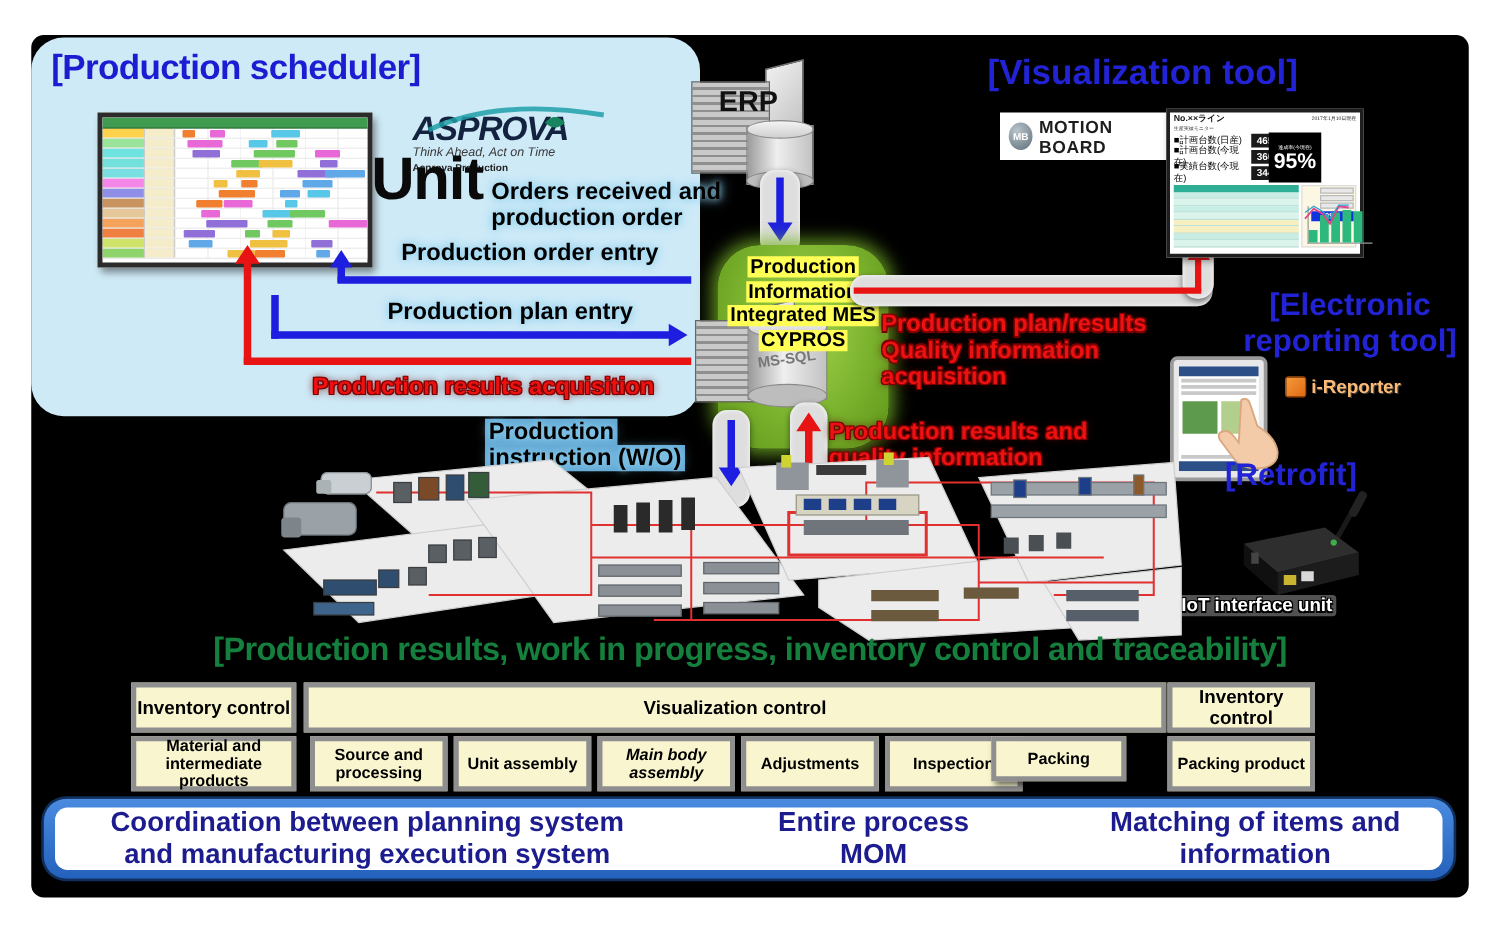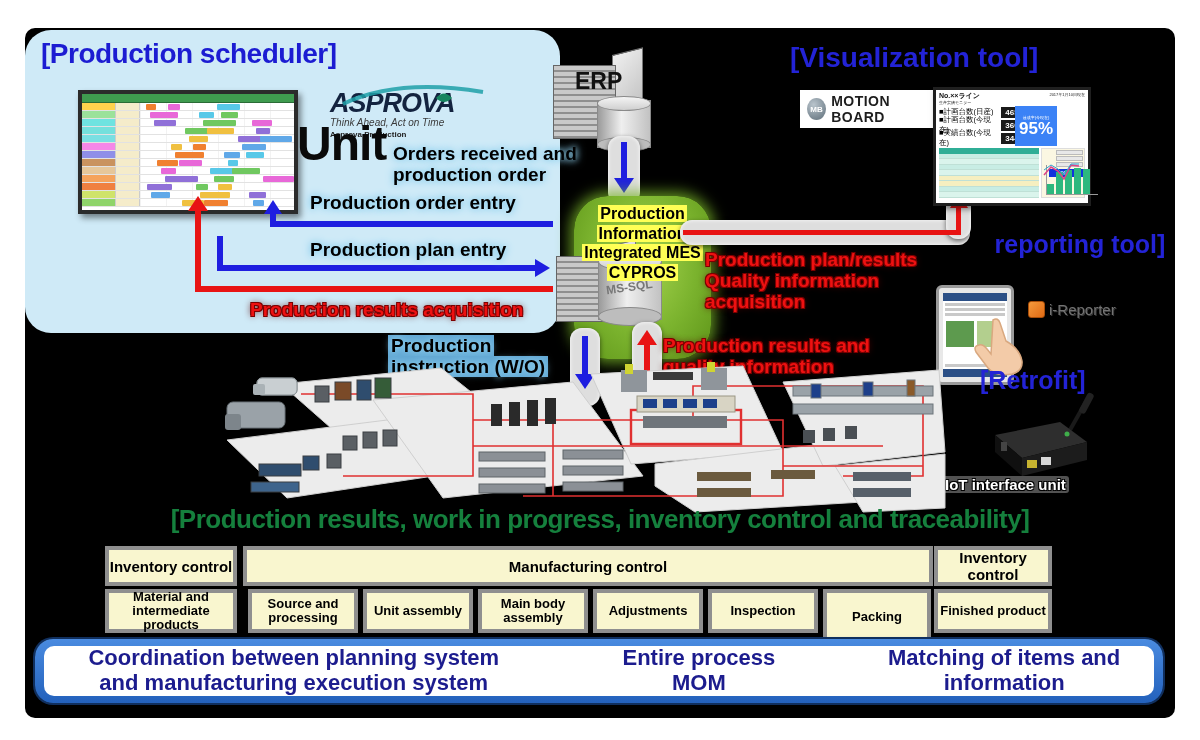--- a/index.html
+++ b/index.html
@@ -74,21 +74,21 @@
   .mb-text { font-size:14px; font-weight:bold; color:#1d1d1d; letter-spacing:0.5px; }
   .dash { position:absolute; left:908px; top:59px; width:158px; height:119px; background:#ffffff; border:3px solid #1f1f1f; box-shadow:3px 3px 6px rgba(0,0,0,.5); padding:2px 3px; }
   .dash-top { display:flex; justify-content:space-between; }
   .dash-title { font-size:7px; font-weight:bold; color:#111; line-height:1.1; }
   .dash-sub { font-size:4px; color:#333; }
   .dash-date { font-size:4px; color:#222; }
   .dash-metrics { position:relative; margin-top:1px; height:40px; }
   .dm-row { display:flex; align-items:center; height:13px; }
   .dm-label { font-size:7.5px; font-weight:normal; color:#000; width:62px; }
   .dm-val { width:22px; height:11px; background:#1a1a1a; color:#ffffff; font-size:8px; font-weight:bold; text-align:center; line-height:11px; }
-  .dm-big { position:absolute; right:28px; top:0; width:42px; height:40px; background:#3b82f6; color:#ffffff; display:flex; flex-direction:column; align-items:center; justify-content:center; }
+  .dm-big { position:absolute; right:28px; top:0; width:42px; height:40px; background:#000000; color:#ffffff; display:flex; flex-direction:column; align-items:center; justify-content:center; }
   .dm-big .pct { font-size:17px; font-weight:bold; line-height:1; }
   .dm-big .cap { font-size:4px; }
   .dash-body { display:flex; gap:2px; margin-top:2px; }
   .dash-table { width:100px; }
   .dt-head { height:6px; background:#2fae96; }
   .dt-row { height:5.5px; }
   .dash-side { flex:1; position:relative; background:#fbf7e2; border:1px solid #ddd; }
   .side-chip { height:5px; margin:1px 1px 0 14px; background:#e8e8e8; border:1px solid #bbb; }
   .side-badge { position:absolute; right:1px; top:20px; width:34px; height:8px; background:#1133dd; color:#fff; font-size:6px; font-weight:bold; text-align:center; line-height:8px; }
   .side-bars { position:absolute; left:4px; bottom:2px; width:52px; height:30px; display:flex; align-items:flex-end; gap:2px; border-left:1px solid #999; border-bottom:1px solid #999; }
@@ -98,21 +98,21 @@
   
   .tablet { position:absolute; left:911px; top:257px; width:78px; height:100px; background:#e8e8e8; border:3px solid #9a9a9a; border-radius:6px; box-shadow:2px 3px 5px rgba(0,0,0,.5); padding:5px 4px; }
   .tab-screen { position:relative; width:100%; height:100%; background:#ffffff; overflow:hidden; }
   .tab-bar { height:8px; background:#2b4f86; }
   .tab-line { height:3px; background:#c9c9c9; margin:2px 2px 0; }
   .tab-img { position:absolute; left:3px; top:28px; width:28px; height:26px; background:#5d9a4e; }
   .tab-img2 { position:absolute; left:34px; top:28px; width:20px; height:26px; background:#b3cf8e; }
   .hand { position:absolute; }
   .ireporter { position:absolute; left:1003px; top:273px; display:flex; align-items:center; gap:4px; }
   .ir-icon { width:17px; height:17px; background:linear-gradient(135deg,#f49a3c,#e06a14); border-radius:3px; border:1px solid #a84d08; }
-  .ir-text { font-size:15px; font-weight:normal; color:#737373; text-shadow:1px 1px 0 #3a3a3a; }
+  .ir-text { font-size:15px; font-weight:bold; color:#fdba74; text-shadow:1px 1px 0 #3a3a3a; }
   .iot-label { position:absolute; font-size:15px; font-weight:bold; color:#ffffff; background:rgba(150,150,150,.55); padding:0 3px; border-radius:3px;
     text-shadow:-1px -1px 0 #000,1px -1px 0 #000,-1px 1px 0 #000,1px 1px 0 #000; }
 
   
   .results-banner { position:absolute; left:8px; top:476px; width:1134px; text-align:center; font-size:26px; font-weight:bold; color:#15803d; letter-spacing:-0.5px; }
 
   
   .pbox { position:absolute; background:#f9f6cf; border:4px solid #8f8f8f; box-shadow:3px 3px 5px rgba(0,0,0,.6);
     display:flex; align-items:center; justify-content:center; text-align:center; color:#000; font-weight:bold; }
   .pbox.h1 { font-size:15px; }
@@ -267,21 +267,21 @@
         <div class="asprova-tag">Think Ahead, Act on Time</div>
         <div class="asprova-co">Asprova Production</div>
       </div>
 
       <div class="plan-label">Unit</div>
     </div>
 
     <div class="tri" style="left:239px;top:172px;border-left:9px solid transparent;border-right:9px solid transparent;border-bottom:14px solid #1e1ee0;"></div>
     <div class="vline blue" style="left:245px;top:184px;width:6px;height:14px;"></div>
     <div class="hline blue" style="left:245px;top:193px;width:283px;height:6px;"></div>
-    <div class="lbl-black" style="left:285px;top:165px;text-align:right;">Production order entry</div>
+    <div class="lbl-black" style="left:296px;top:165px;text-align:right;">Production order entry</div>
 
     <div class="vline blue" style="left:192px;top:208px;width:6px;height:35px;"></div>
     <div class="hline blue" style="left:192px;top:237px;width:320px;height:6px;"></div>
     <div class="tri" style="left:510px;top:231px;border-top:9px solid transparent;border-bottom:9px solid transparent;border-left:15px solid #1e1ee0;"></div>
     <div class="lbl-black" style="left:285px;top:212px;">Production plan entry</div>
 
     <div class="tri" style="left:163px;top:168px;border-left:10px solid transparent;border-right:10px solid transparent;border-bottom:15px solid #e81414;"></div>
     <div class="vline red" style="left:170px;top:181px;width:6px;height:82px;"></div>
     <div class="hline red" style="left:170px;top:258px;width:358px;height:6px;"></div>
     <div class="lbl-red" style="left:225px;top:272px;">Production results acquisition</div>
@@ -409,20 +409,21 @@
             </div>
           <svg class="side-line" viewBox="0 0 40 22">
             <polyline points="2,14 9,6 16,10 22,18 29,4 37,5" fill="none" stroke="#e04488" stroke-width="1.5"></polyline>
             <polyline points="2,9 9,4 16,8 22,14 29,3 37,3" fill="none" stroke="#30a0d0" stroke-width="1"></polyline>
           </svg>
         </div>
       </div>
     </div>
 
     <div class="blue-title" style="left:955px;top:202px;font-size:25px;width:200px;text-align:center;line-height:1.15;">
+      <div>[Electronic</div>
       <div>reporting tool]</div>
     </div>
 
     <div class="tablet">
       <div class="tab-screen">
         <div class="tab-bar"></div>
         <div class="tab-line"></div>
         <div class="tab-line"></div>
         <div class="tab-line"></div>
         <div class="tab-img"></div>
@@ -543,31 +544,31 @@
           <rect x="548" y="114" width="44" height="9" fill="#6b5a3e"></rect>
           <rect x="630" y="116" width="58" height="9" fill="#57606a"></rect>
             <rect x="630" y="132" width="58" height="9" fill="#57606a"></rect>
         </g>
       </g>
     </svg>
 
     <div class="results-banner">[Production results, work in progress, inventory control and traceability]</div>
 
     <div class="pbox h1" style="left:80px;top:518px;width:132px;height:40px;">Inventory control</div>
-    <div class="pbox h1" style="left:218px;top:518px;width:690px;height:40px;">Manufacturing control</div>
+    <div class="pbox h1" style="left:218px;top:518px;width:690px;height:40px;">Visualization control</div>
     <div class="pbox h1" style="left:909px;top:518px;width:118px;height:40px;">Inventory control</div>
 
     <div class="pbox h2" style="left:80px;top:561px;width:132px;height:44px;">Material and intermediate products</div>
     <div class="pbox h2" style="left:223px;top:561px;width:110px;height:44px;">Source and processing</div>
     <div class="pbox h2" style="left:338px;top:561px;width:110px;height:44px;">Unit assembly</div>
-    <div class="pbox h2" style="left:453px;top:561px;width:110px;height:44px;">Main body assembly</div>
+    <div class="pbox h2" style="left:453px;top:561px;width:110px;height:44px;font-style:italic;">Main body assembly</div>
     <div class="pbox h2" style="left:568px;top:561px;width:110px;height:44px;">Adjustments</div>
     <div class="pbox h2" style="left:683px;top:561px;width:110px;height:44px;">Inspection</div>
-    <div class="pbox h2" style="left:798px;top:561px;width:108px;height:56px;">Packing</div>
-    <div class="pbox h2" style="left:909px;top:561px;width:118px;height:44px;">Finished product</div>
+    <div class="pbox h2" style="left:768px;top:561px;width:108px;height:36px;">Packing</div>
+    <div class="pbox h2" style="left:909px;top:561px;width:118px;height:44px;">Packing product</div>
 
     <div class="bottom-bar">
       <div class="bottom-inner">
         <div class="bb-cell" style="flex:0 0 45%;">Coordination between planning system<br>and manufacturing execution system</div>
         <div class="bb-cell" style="flex:0 0 28%;">Entire process<br>MOM</div>
         <div class="bb-cell" style="flex:0 0 27%;">Matching of items and<br>information</div>
       </div>
     </div>
 
   </div>

